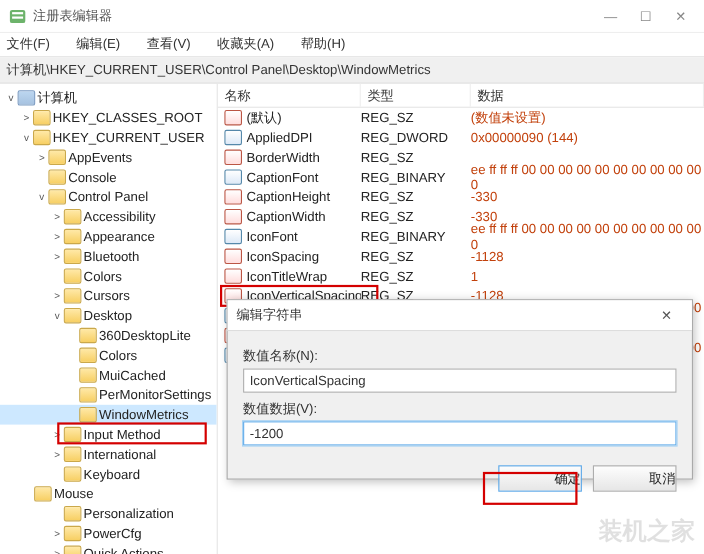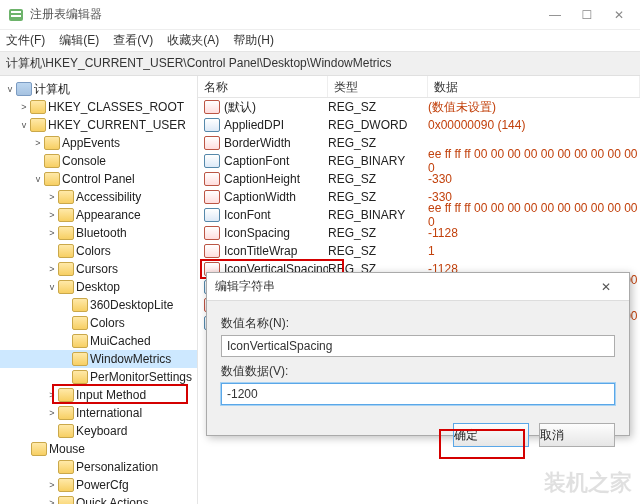--- a/index.html
+++ b/index.html
@@ -4,21 +4,21 @@
 <style>
 * { box-sizing: border-box; margin: 0; padding: 0; font-family: "Microsoft YaHei", "Segoe UI", Tahoma, sans-serif; font-size: 12px; }
 body { background:#fff; width:640px; height:504px; overflow:hidden; position:relative; }
 
 .titlebar { height:30px; display:flex; align-items:center; padding:0 8px; background:#fff; border-bottom:1px solid #eee; }
 .titlebar .icon { width:16px; height:16px; margin-right:6px; }
 .titlebar .title { flex:1; color:#555; }
 .winbtns { display:flex; gap:18px; padding-right:6px; }
 .winbtn { width:14px; color:#888; text-align:center; }
 
-.menubar { height:22px; display:flex; align-items:center; padding:0 6px; gap:14px; color:#333; border-bottom:1px solid #e5e5e5; }
+.menubar { height:22px; display:flex; align-items:center; padding:0 6px; gap:24px; color:#333; border-bottom:1px solid #e5e5e5; }
 .pathbar { height:24px; display:flex; align-items:center; padding:0 6px; background:#f0f0f0; border-bottom:1px solid #e0e0e0; color:#333; }
 
 .body { display:flex; height:428px; }
 .tree { width:198px; border-right:1px solid #e5e5e5; padding:4px 0; overflow:hidden; position:relative; }
 .tree ul { list-style:none; }
 .tree li { white-space:nowrap; }
 .row { display:flex; align-items:center; height:18px; padding-left:2px; }
 .tw { width:12px; text-align:center; color:#555; font-size:9px; }
 .fold { width:16px; height:14px; margin-right:2px; background:linear-gradient(#ffe9a8,#f7cf63); border:1px solid #caa84a; border-radius:2px; }
 .comp { width:16px; height:14px; margin-right:2px; background:linear-gradient(#bcd6f0,#a6c2e0); border:1px solid #7b9bc2; border-radius:2px; }
@@ -42,21 +42,21 @@
 
 .dialog { position:absolute; left:206px; top:272px; width:424px; height:164px; background:#f0f0f0; border:1px solid #aaa; box-shadow:2px 2px 8px rgba(0,0,0,.25); }
 .dlg-title { height:28px; background:#fff; display:flex; align-items:center; padding:0 8px; border-bottom:1px solid #ddd; }
 .dlg-title .t { flex:1; color:#333; }
 .dlg-close { width:30px; text-align:center; color:#555; }
 .dlg-body { padding:8px 14px; }
 .dlg-lbl { color:#333; margin:6px 0 3px; }
 .dlg-input { width:100%; height:22px; border:1px solid #adadad; padding:0 5px; background:#fff; color:#333; }
 .dlg-input.focus { border:1px solid #5aa7e8; outline:1px solid #a7d2f3; }
 .dlg-btns { display:flex; justify-content:flex-end; gap:10px; padding:10px 14px 0; }
-.dlg-btn { width:76px; height:24px; border:1px solid #adadad; background:linear-gradient(#fdfdfd,#e6e6e6); text-align:left; line-height:22px; color:#222; }
+.dlg-btn { width:76px; height:24px; border:1px solid #adadad; background:linear-gradient(#fdfdfd,#e6e6e6); text-align:right; line-height:22px; color:#222; }
 .dlg-btn.ok { border-color:#5aa7e8; }
 
 .watermark { position:absolute; right:8px; bottom:6px; color:rgba(0,0,0,.12); font-size:22px; font-weight:bold; }
 </style>
 </head>
 <body>
 
 <div class="titlebar">
   <svg class="icon" viewBox="0 0 16 16">
       <rect x="1" y="2" width="14" height="12" fill="#6db36b" rx="2"></rect>
@@ -183,31 +183,31 @@
           </div>
         </li>
         <li>
           <div class="row" style="padding-left:60px">
             <span class="tw"></span>
             <span class="fold"></span>
             <span class="lbl">MuiCached</span>
           </div>
         </li>
         <li>
+          <div class="row" style="padding-left:60px">
+            <span class="tw"></span>
+            <span class="fold"></span>
+            <span class="lbl">PerMonitorSettings</span>
+          </div>
+        </li>
+        <li>
           <div class="row sel" style="padding-left:60px">
             <span class="tw"></span>
             <span class="fold"></span>
             <span class="lbl">WindowMetrics</span>
-          </div>
-        </li>
-        <li>
-          <div class="row" style="padding-left:60px">
-            <span class="tw"></span>
-            <span class="fold"></span>
-            <span class="lbl">PerMonitorSettings</span>
           </div>
         </li>
         <li>
           <div class="row" style="padding-left:46px">
             <span class="tw">&gt;</span>
             <span class="fold"></span>
             <span class="lbl">Input Method</span>
           </div>
         </li>
         <li>

